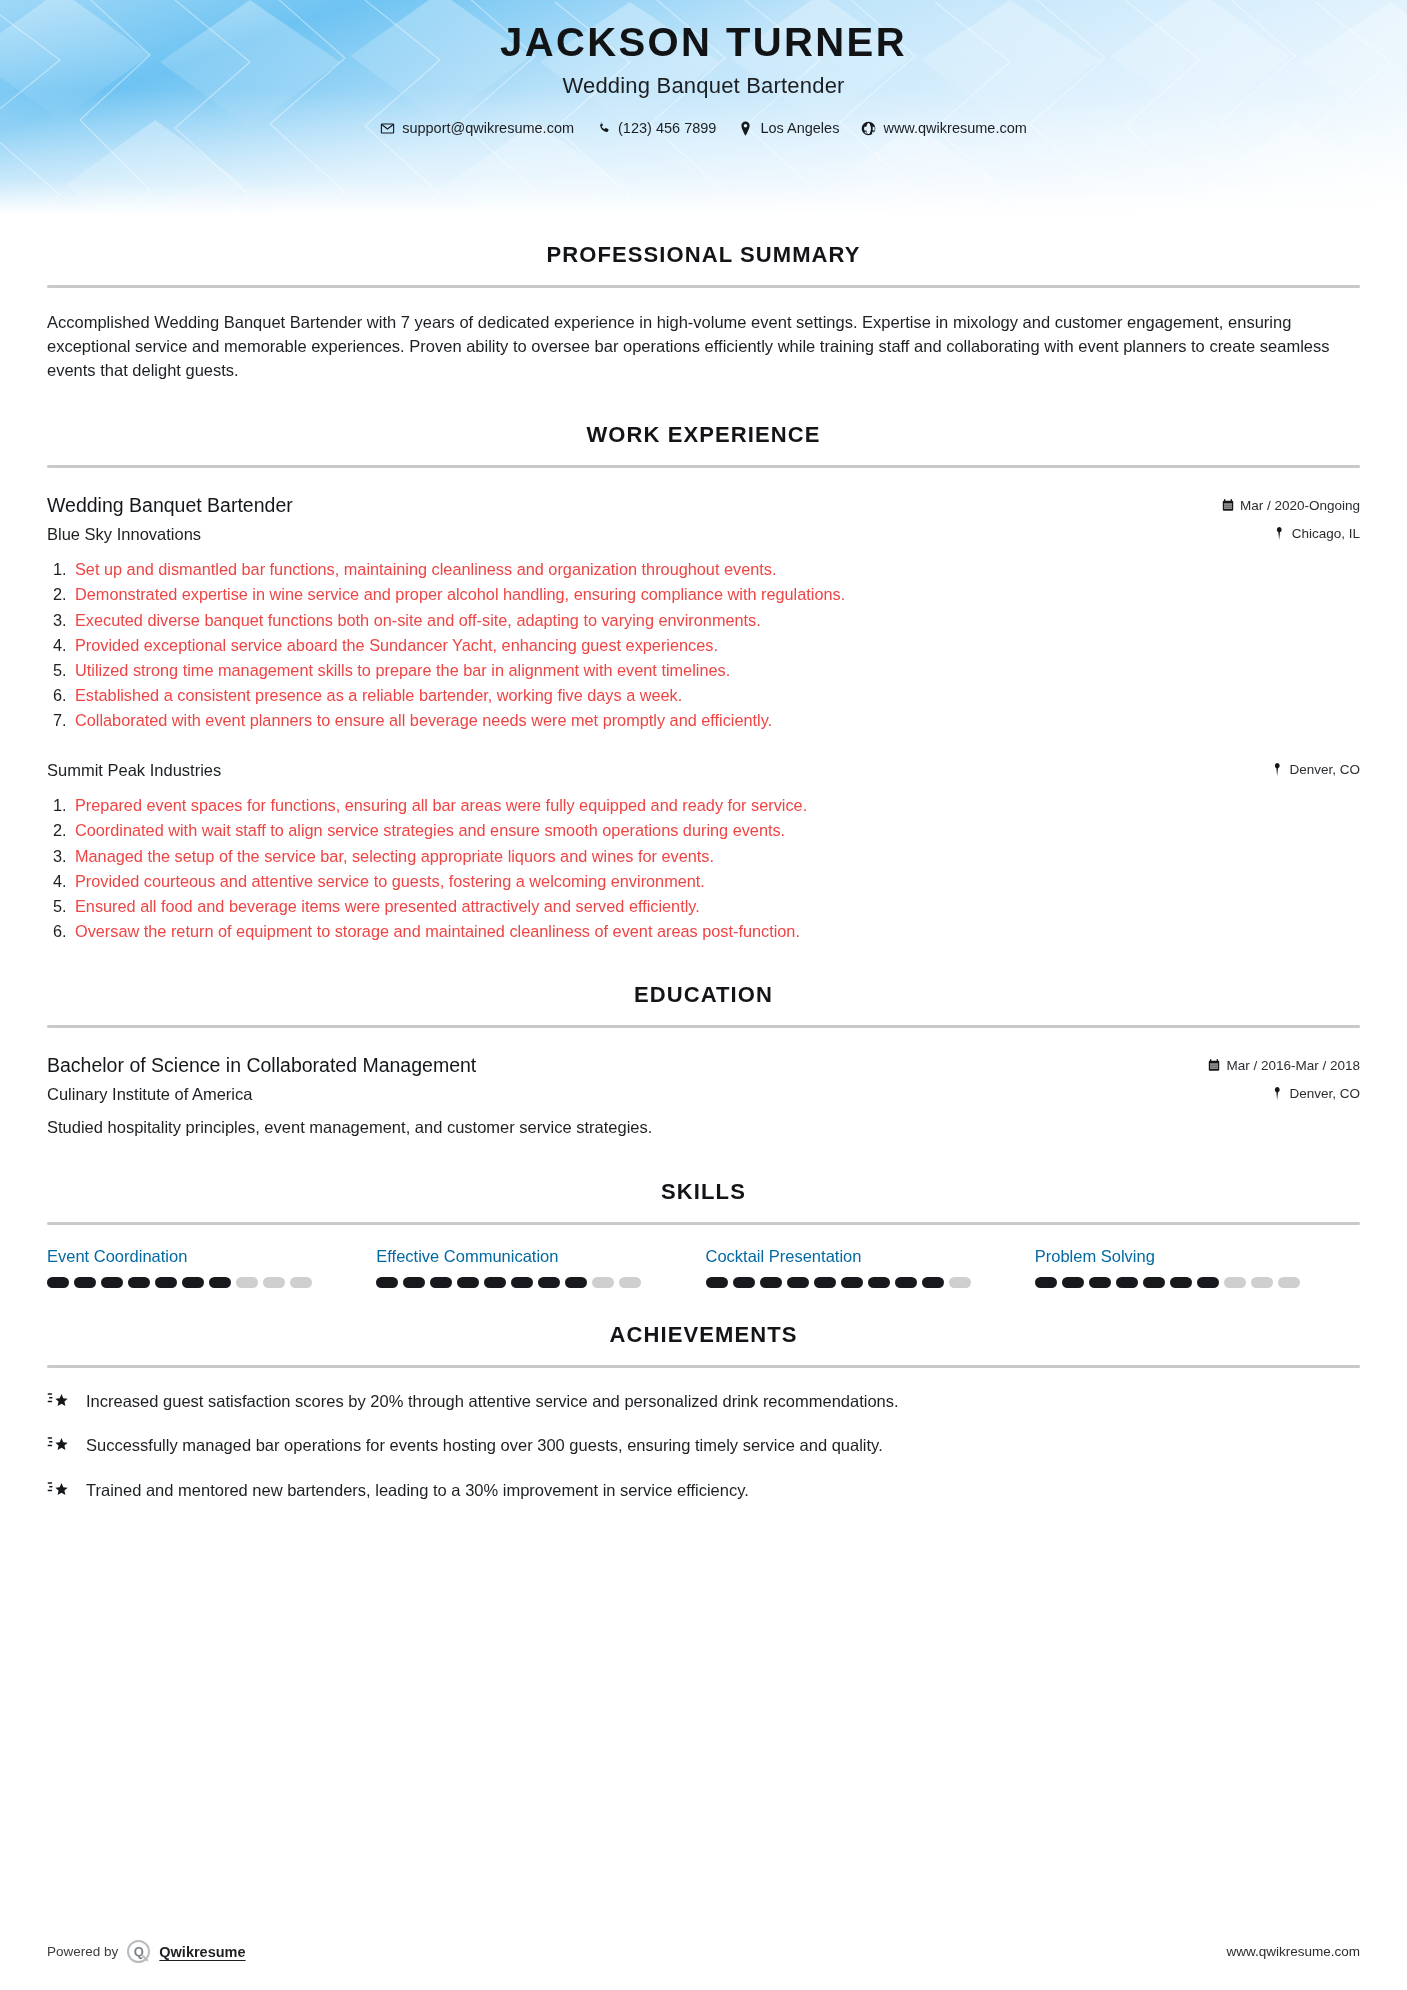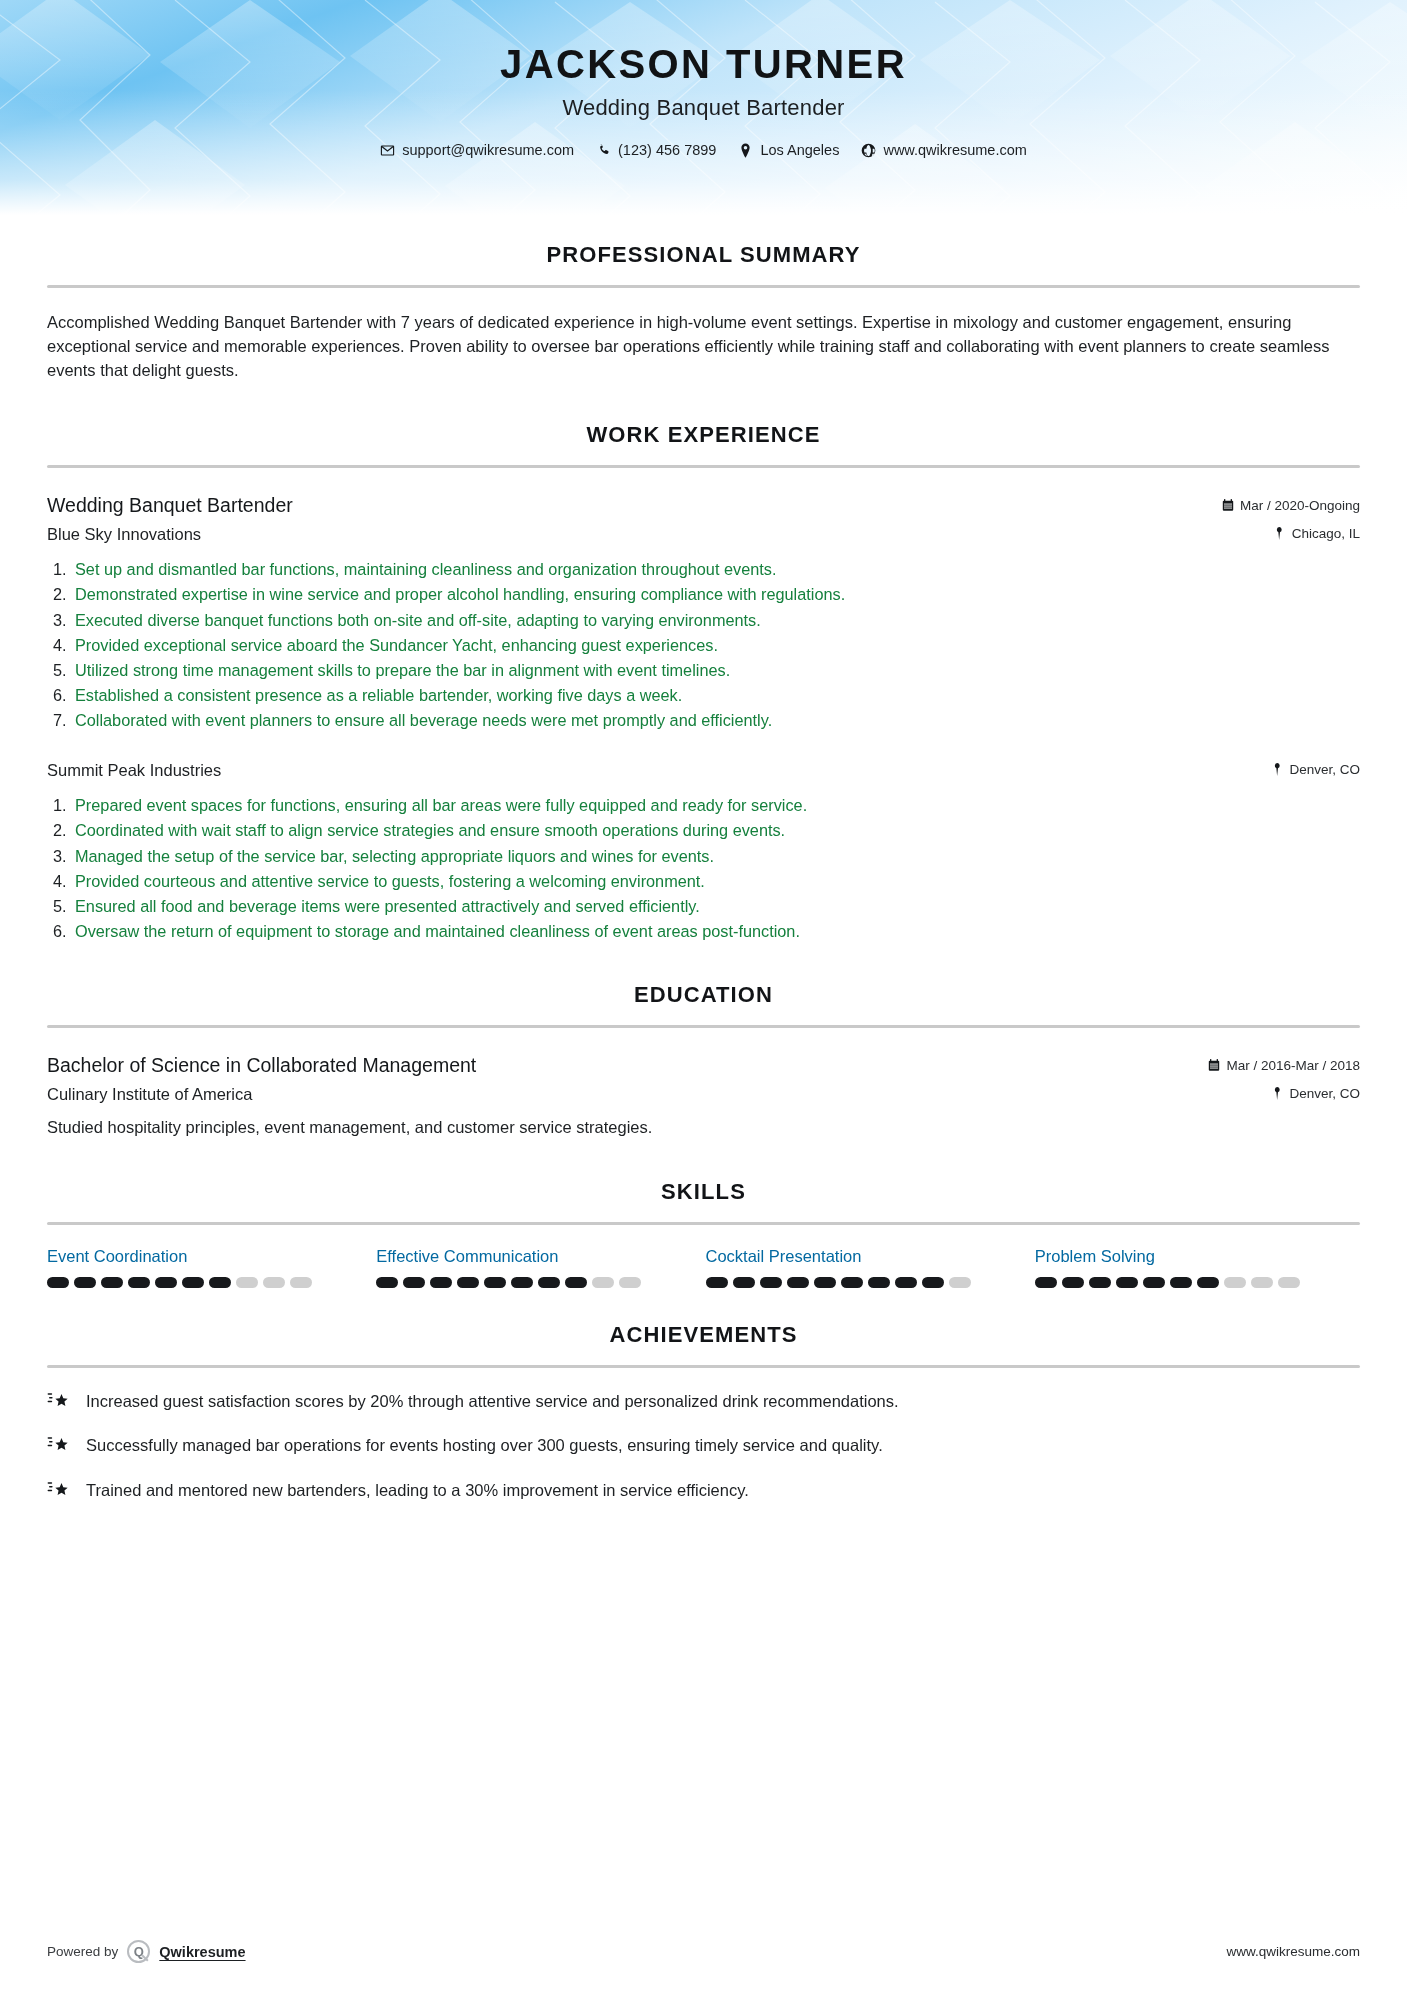--- a/index.html
+++ b/index.html
@@ -34,21 +34,21 @@
   .header-pattern {
     position: absolute;
     inset: 0;
     width: 100%;
     height: 100%;
   }
   .header-inner {
     position: relative;
     z-index: 3;
     text-align: center;
-    padding-top: 42px;
+    padding-top: 20px;
   }
   .cand-name {
     font-size: 40px;
     font-weight: 700;
     letter-spacing: 2.4px;
     color: #111315;
     line-height: 1.1;
   }
   .cand-role {
     margin-top: 9px;
@@ -154,21 +154,21 @@
     margin-top: 14px;
     list-style: none;
     counter-reset: bl;
   }
   .bullets li {
     counter-increment: bl;
     position: relative;
     padding-left: 28px;
     font-size: 16.3px;
     line-height: 1.36;
-    color: #15803d;
+    color: #ef4444;
     margin-bottom: 3px;
   }
   .bullets li::before {
     content: counter(bl) ".";
     position: absolute;
     left: 6px;
     top: 0;
     color: #1d2023;
   }
 

